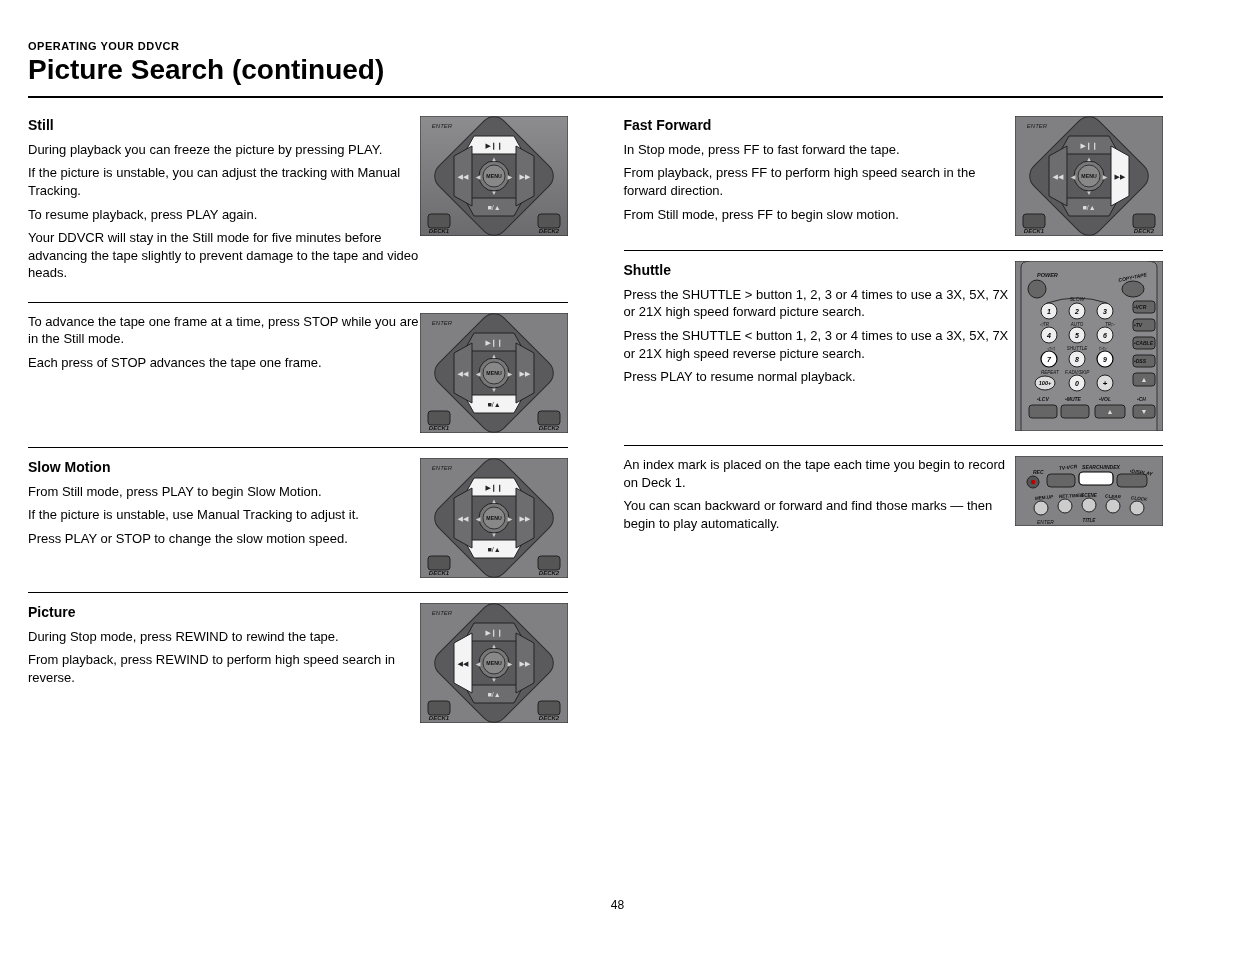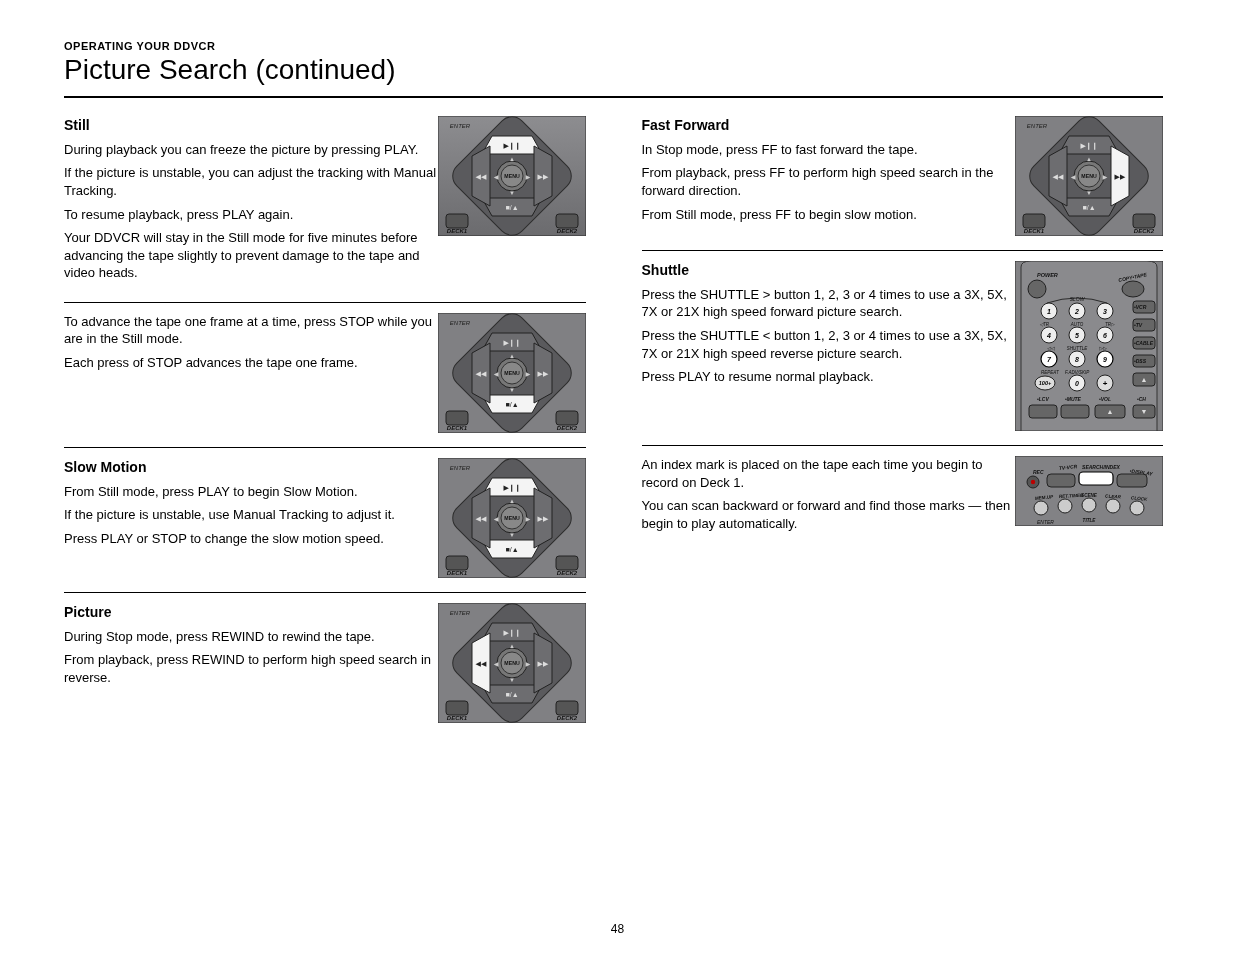--- a/index.html
+++ b/index.html
@@ -1,32 +1,32 @@
 <!DOCTYPE html>
 <html><head>
 <meta charset="utf-8">
 <style>
   * { box-sizing: border-box; margin: 0; padding: 0; }
   html, body { width: 1235px; height: 954px; background: #fff; font-family: Arial, Helvetica, sans-serif; color: #000; }
-  .page { position: relative; width: 1235px; height: 954px; padding: 40px 72px 30px 64px; }
+  .page { position: relative; width: 1235px; height: 954px; padding: 40px 72px 30px 28px; }
   .section-label { font-size: 11px; letter-spacing: 0.5px; font-weight: bold; margin-bottom: 2px; }
-  .page-title { font-size: 28px; font-weight: normal; margin-bottom: 10px; }
+  .page-title { font-size: 28px; font-weight: bold; margin-bottom: 10px; }
   .hr-main { border: none; border-top: 2px solid #000; margin-bottom: 18px; }
   .hr-sub { border: none; border-top: 1px solid #000; margin: 14px 0 10px 0; }
   .cols { display: flex; gap: 56px; }
   .col { flex: 1 1 0; }
   .block { display: flex; gap: 0; }
   .block-text { flex: 1 1 0; font-size: 13px; line-height: 1.35; }
   .block-text h3 { font-size: 14px; font-weight: bold; margin-bottom: 6px; }
   .block-text p { margin-bottom: 6px; }
   .fig { width: 148px; flex: 0 0 148px; }
   .fig-tall { width: 148px; flex: 0 0 148px; }
   .fig-short { width: 148px; flex: 0 0 148px; }
   svg { display: block; }
-  .page-num { position: absolute; left: 50%; transform: translateX(-50%); bottom: 18px; font-size: 12px; }
+  .page-num { position: absolute; left: 50%; transform: translateX(-50%); bottom: 42px; font-size: 12px; }
 </style>
 </head>
 <body>
 
 <div class="page">
   <div class="section-label">OPERATING YOUR DDVCR</div>
   <div class="page-title">Picture Search (continued)</div>
   <hr class="hr-main">
 
   <div class="cols">

